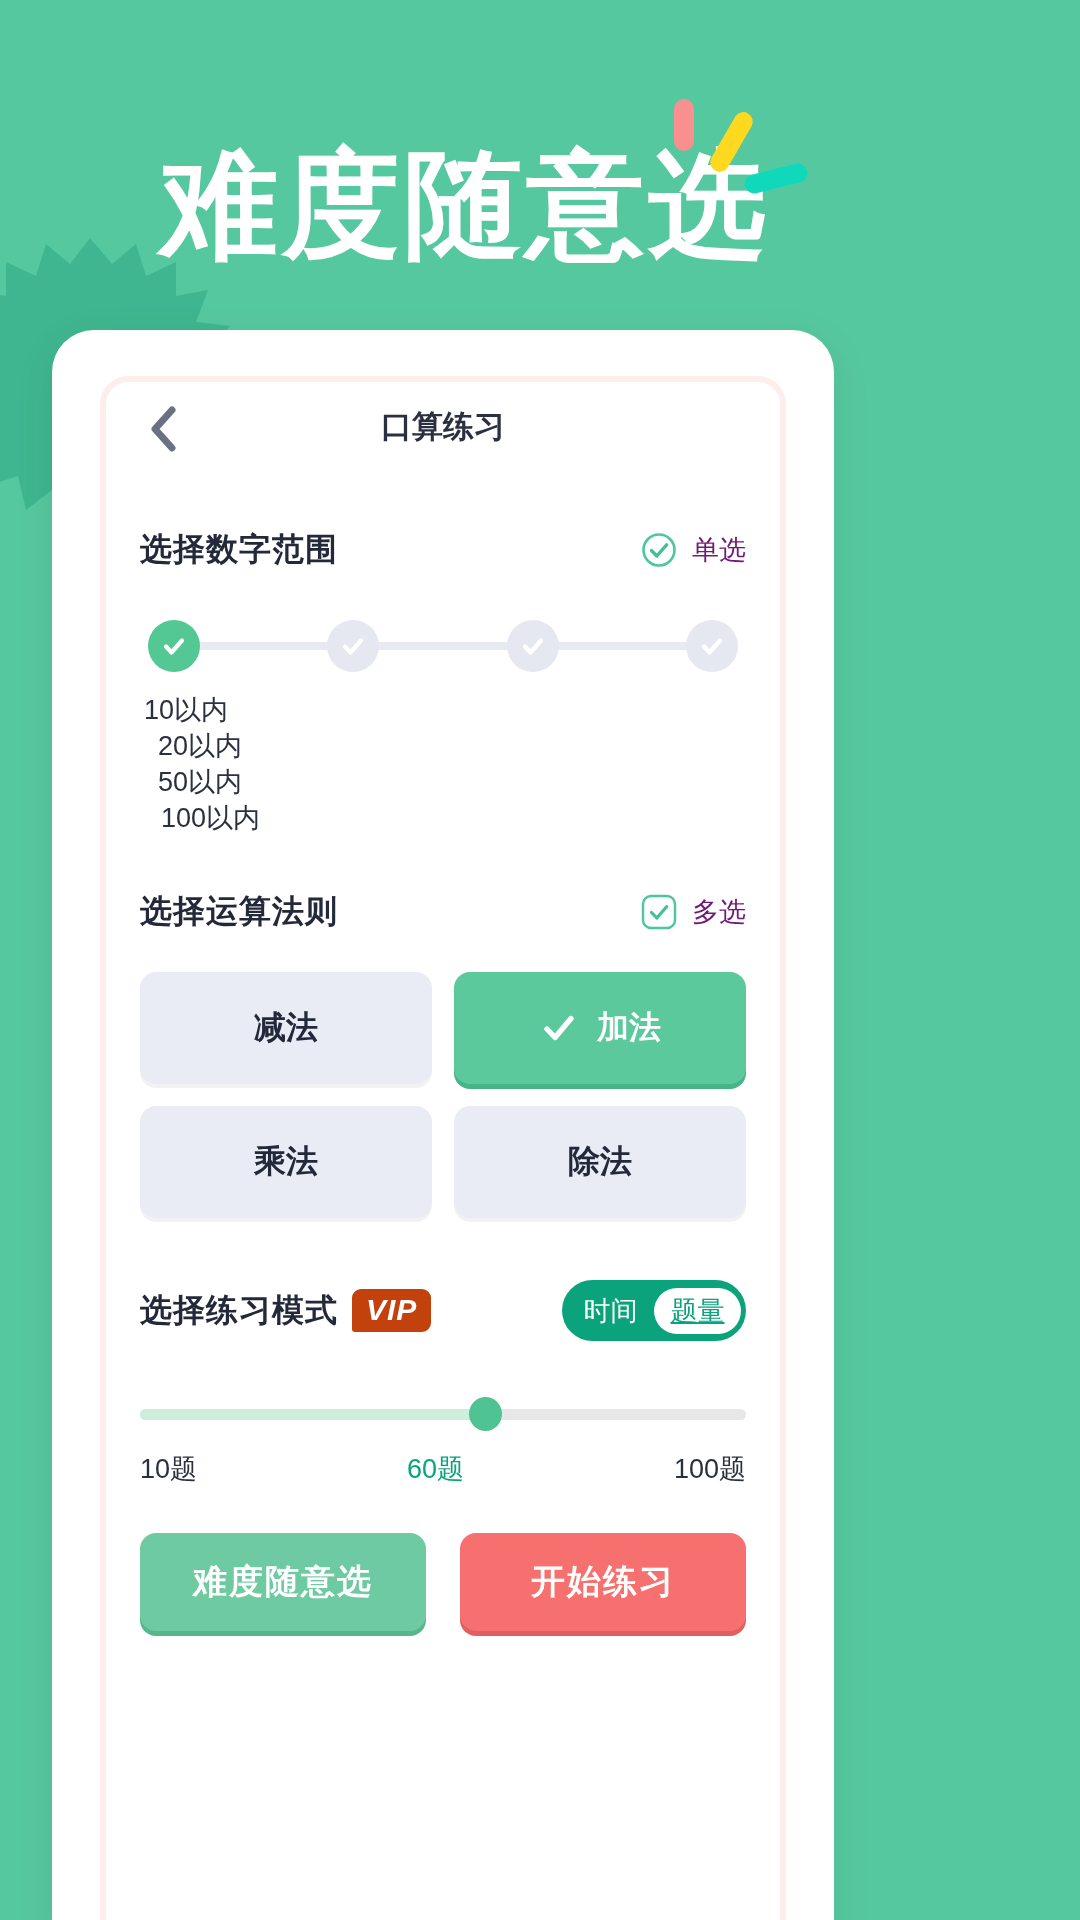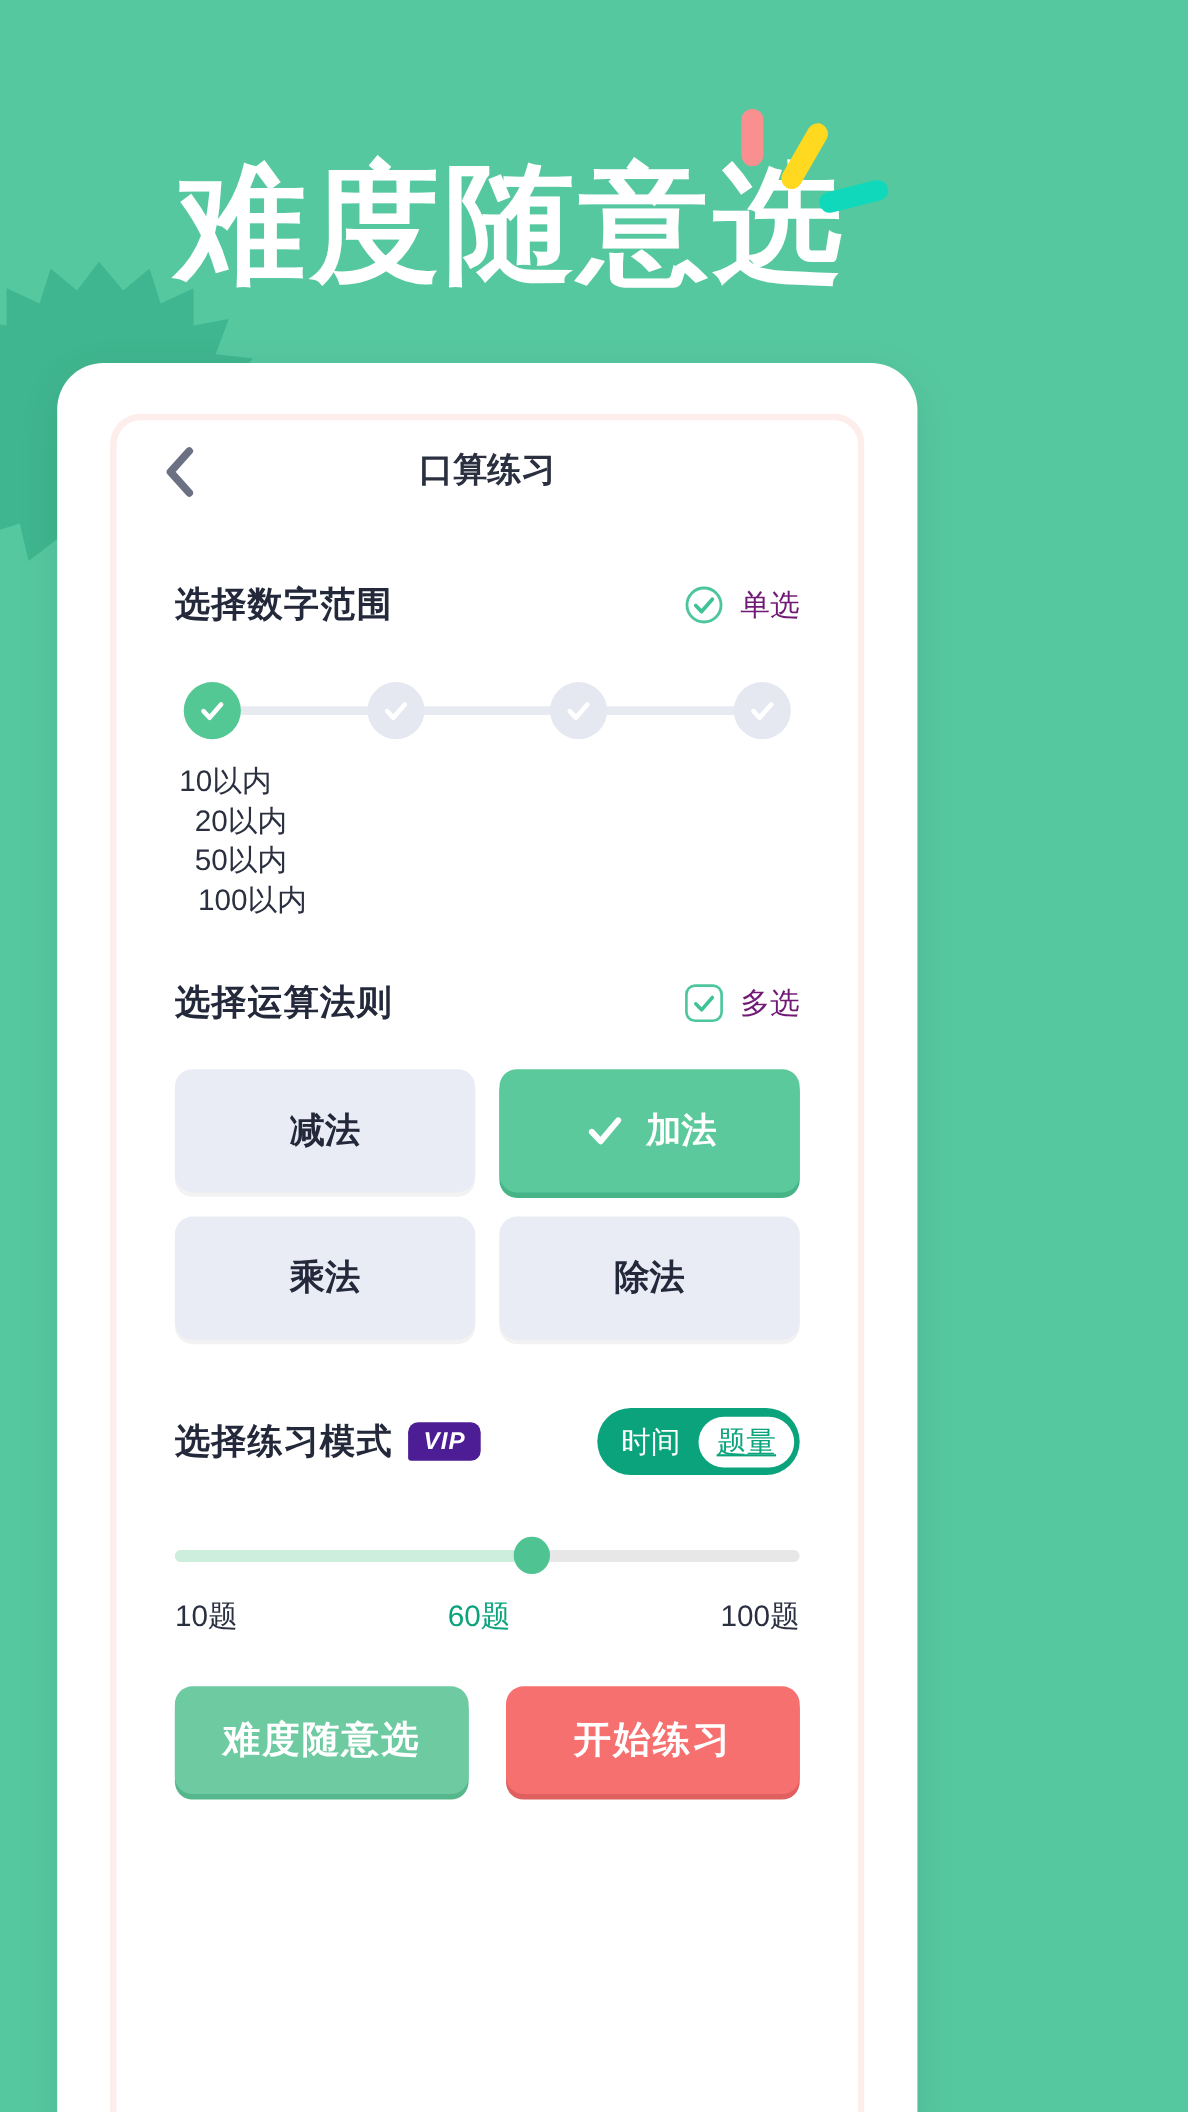--- a/index.html
+++ b/index.html
@@ -61,35 +61,35 @@
   #back-button {
     position:absolute; left:34px; top:22px; width:46px; height:50px;
     display:flex; align-items:center; justify-content:center;
   }
   #nav-title {
     position:absolute; left:0; right:0; top:24px;
     text-align:center; font-size:31px; font-weight:700; color:#2b3040;
   }
 
   
-  #content { padding:0 53px; }
+  #content { padding:0 34px; }
 
   .section-head {
     display:flex; align-items:center; justify-content:space-between;
     margin-top:54px;
   }
   .section-title {
     font-size:32px; font-weight:700; color:#23293a; letter-spacing:1px;
     display:flex; align-items:center;
   }
   .badge-vip {
     margin-left:14px;
-    background:#4c1d95;
+    background:#c2410c;
     color:#ffffff;
-    font-size:22px; font-weight:700; font-style:italic;
+    font-size:30px; font-weight:700; font-style:italic;
     padding:4px 14px 5px;
     border-radius:9px 9px 9px 3px;
     letter-spacing:1px;
   }
   .mode-tag { display:flex; align-items:center; gap:15px; }
   .mode-tag-label { font-size:27px; color:#701a75; }
 
   
   #range-stepper { position:relative; margin-top:46px; height:56px; padding:0 8px; }
   #range-track {

